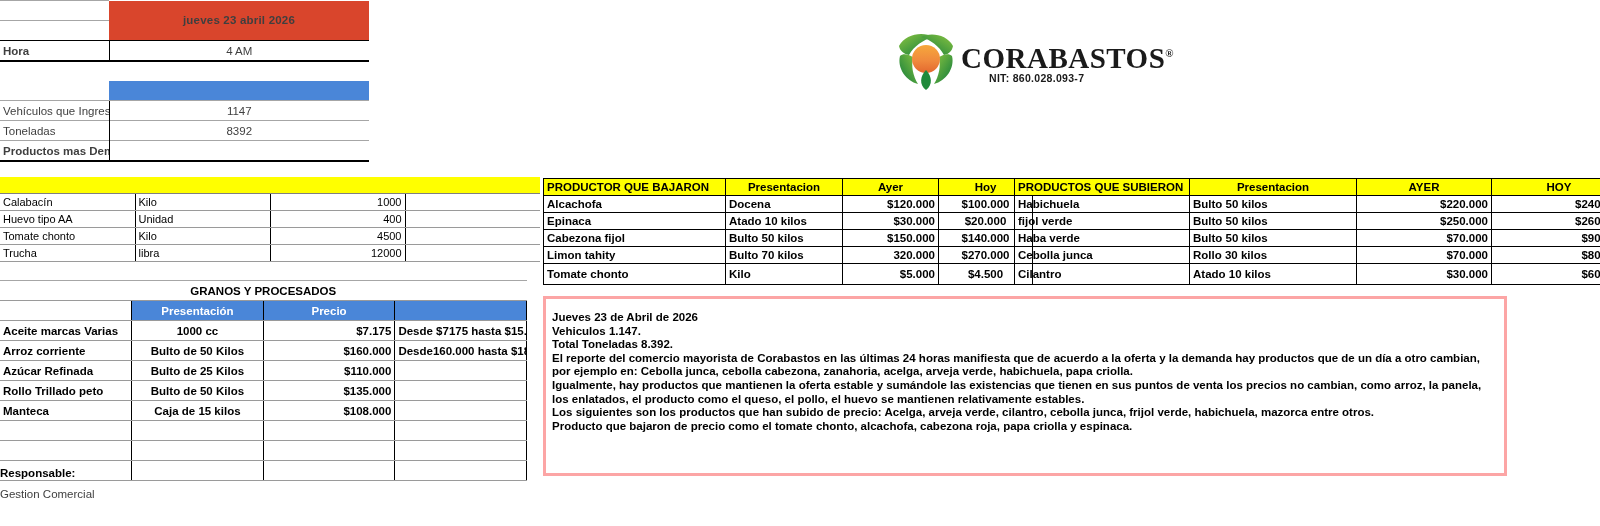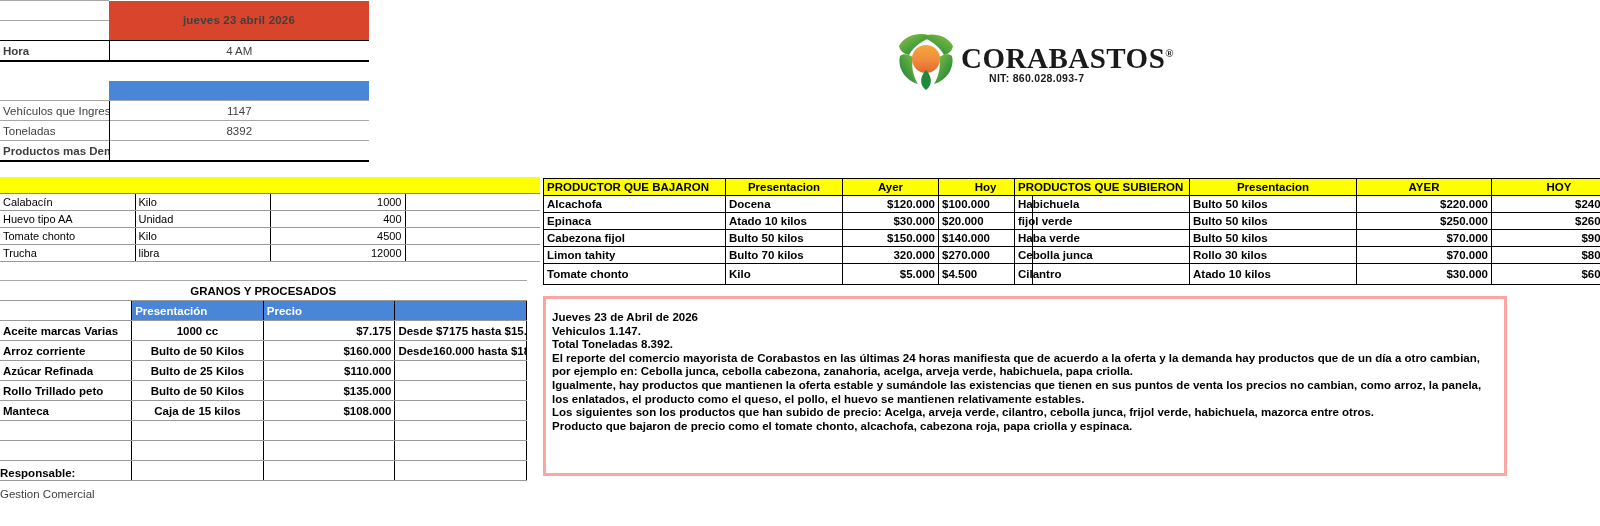--- a/index.html
+++ b/index.html
@@ -49,21 +49,21 @@
   .d-pad{width:180px;}
 
   
   #granos{position:absolute;left:0;top:280px;width:527px;}
   #granos table{width:527px;}
   #granos td{height:19px;font-size:11.5px;}
   .g-title{
     text-align:center;font-weight:bold;font-size:13px;height:20px;
     border-top:1px solid #a6a6a6;border-bottom:1px solid #a6a6a6;
   }
-  .g-head td{background:#4a86d8;color:#ffffff;font-weight:bold;text-align:left;
+  .g-head td{background:#4a86d8;color:#ffffff;font-weight:bold;text-align:center;
             font-size:12px;height:18px;border-bottom:1px solid #2f5597;}
   .g-head td.g-blank{background:#ffffff;border-bottom:1px solid #a6a6a6;}
   .g-name{width:103px;font-weight:bold;border-right:1px solid #000;}
   .g-pres{width:99px;text-align:center;font-weight:bold;border-right:1px solid #000;}
   .g-price{width:158px;text-align:right;font-weight:bold;border-right:1px solid #000;}
   .g-note{width:167px;font-weight:bold;border-right:1px solid #000;}
   #granos tbody tr td{border-bottom:1px solid #9a9a9a;}
   .g-empty td{height:19px;}
   .g-last td{border-bottom:1px solid #000;}
 
@@ -74,21 +74,21 @@
 
   
   #bajaron{position:absolute;left:543px;top:178px;}
   #bajaron table{width:463px;border:1px solid #000;}
   #bajaron td{height:16px;font-size:11.5px;font-weight:bold;border:1px solid #000;}
   .hdr-y{background:#ffff00;text-align:center;}
   .hdr-y.left{text-align:left;}
   .b-name{width:175px;margin-top:8px;}
   .b-pres{width:110px;}
   .b-ayer{width:89px;text-align:right;}
-  .b-hoy{width:87px;text-align:left;}
+  .b-hoy{width:87px;text-align:center;}
   #bajaron tr.taller td{height:20px;}
 
   
   #subieron{position:absolute;left:1014px;top:178px;}
   #subieron table{width:586px;border:1px solid #000;}
   #subieron td{height:16px;font-size:11.5px;font-weight:bold;border:1px solid #000;}
   .s-name{width:168px;}
   .s-pres{width:160px;}
   .s-ayer{width:128px;text-align:right;}
   .s-hoy{width:128px;text-align:right;}

